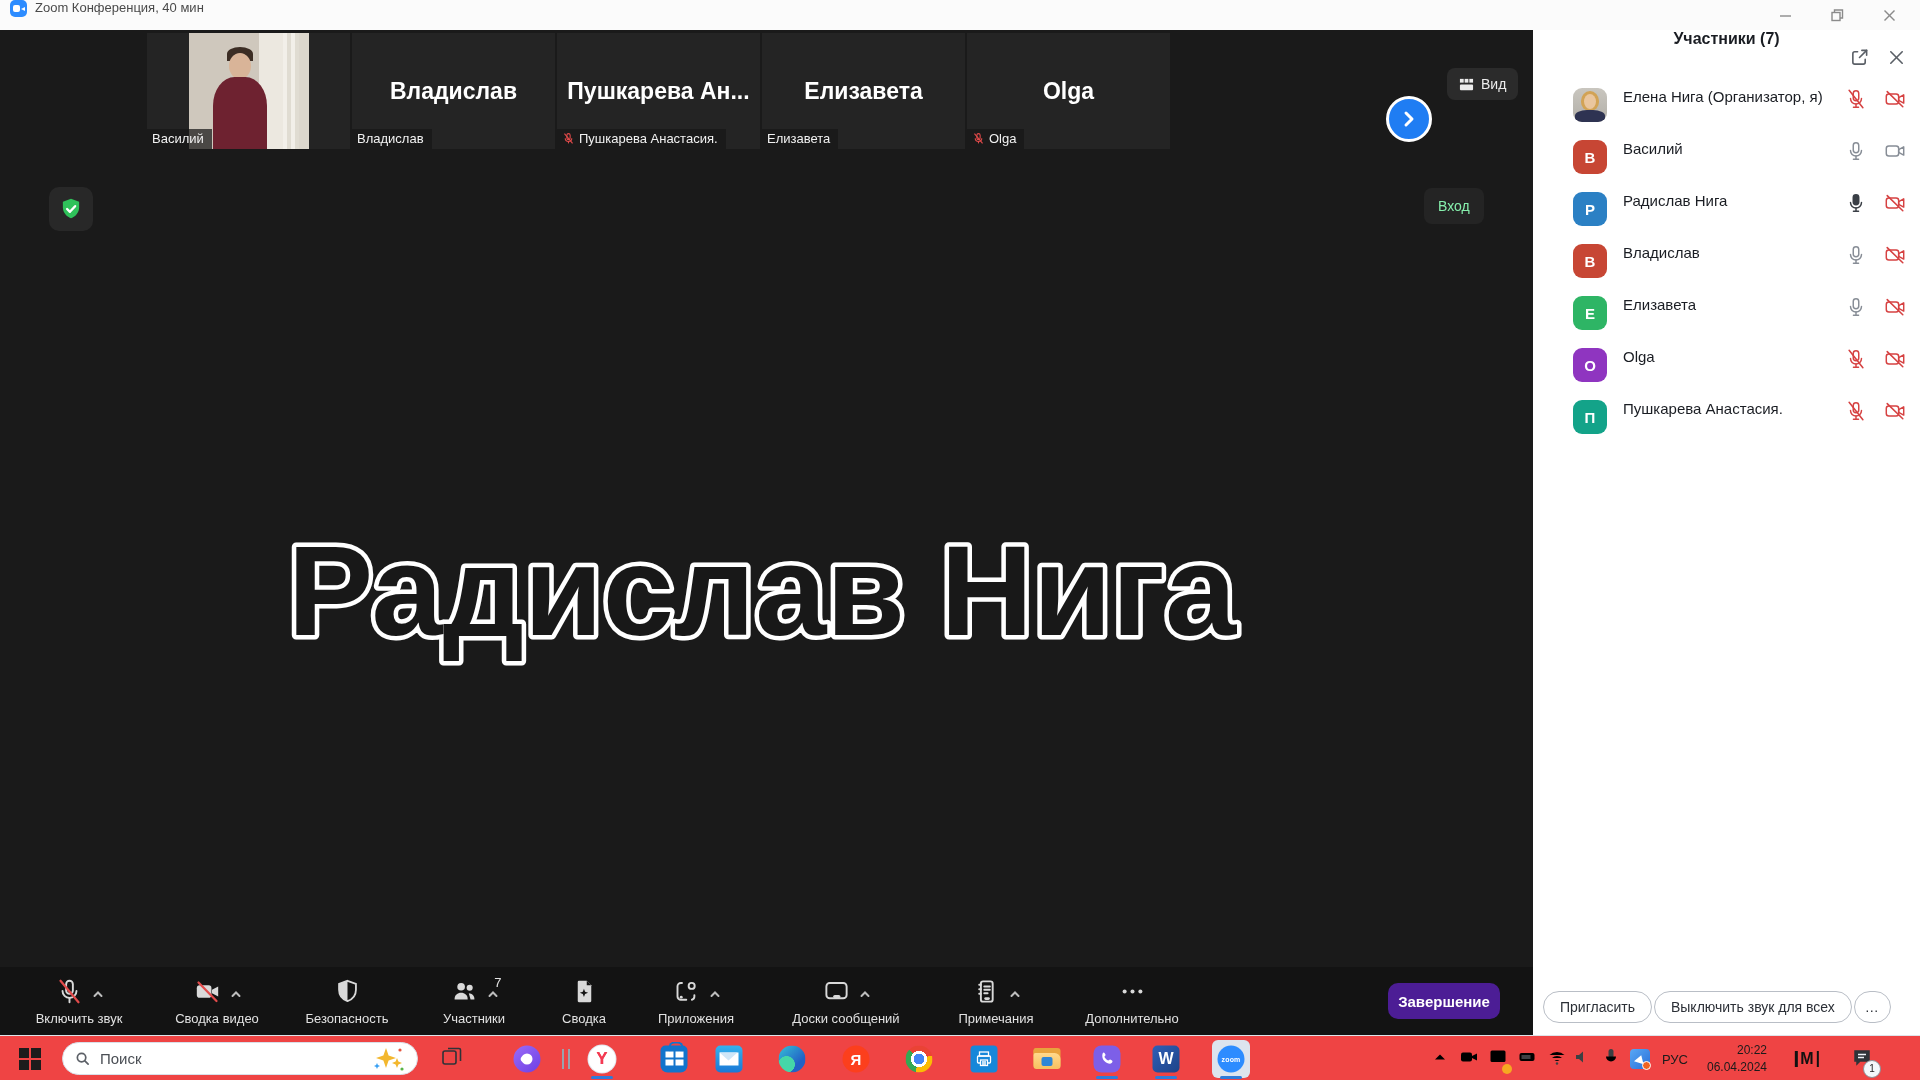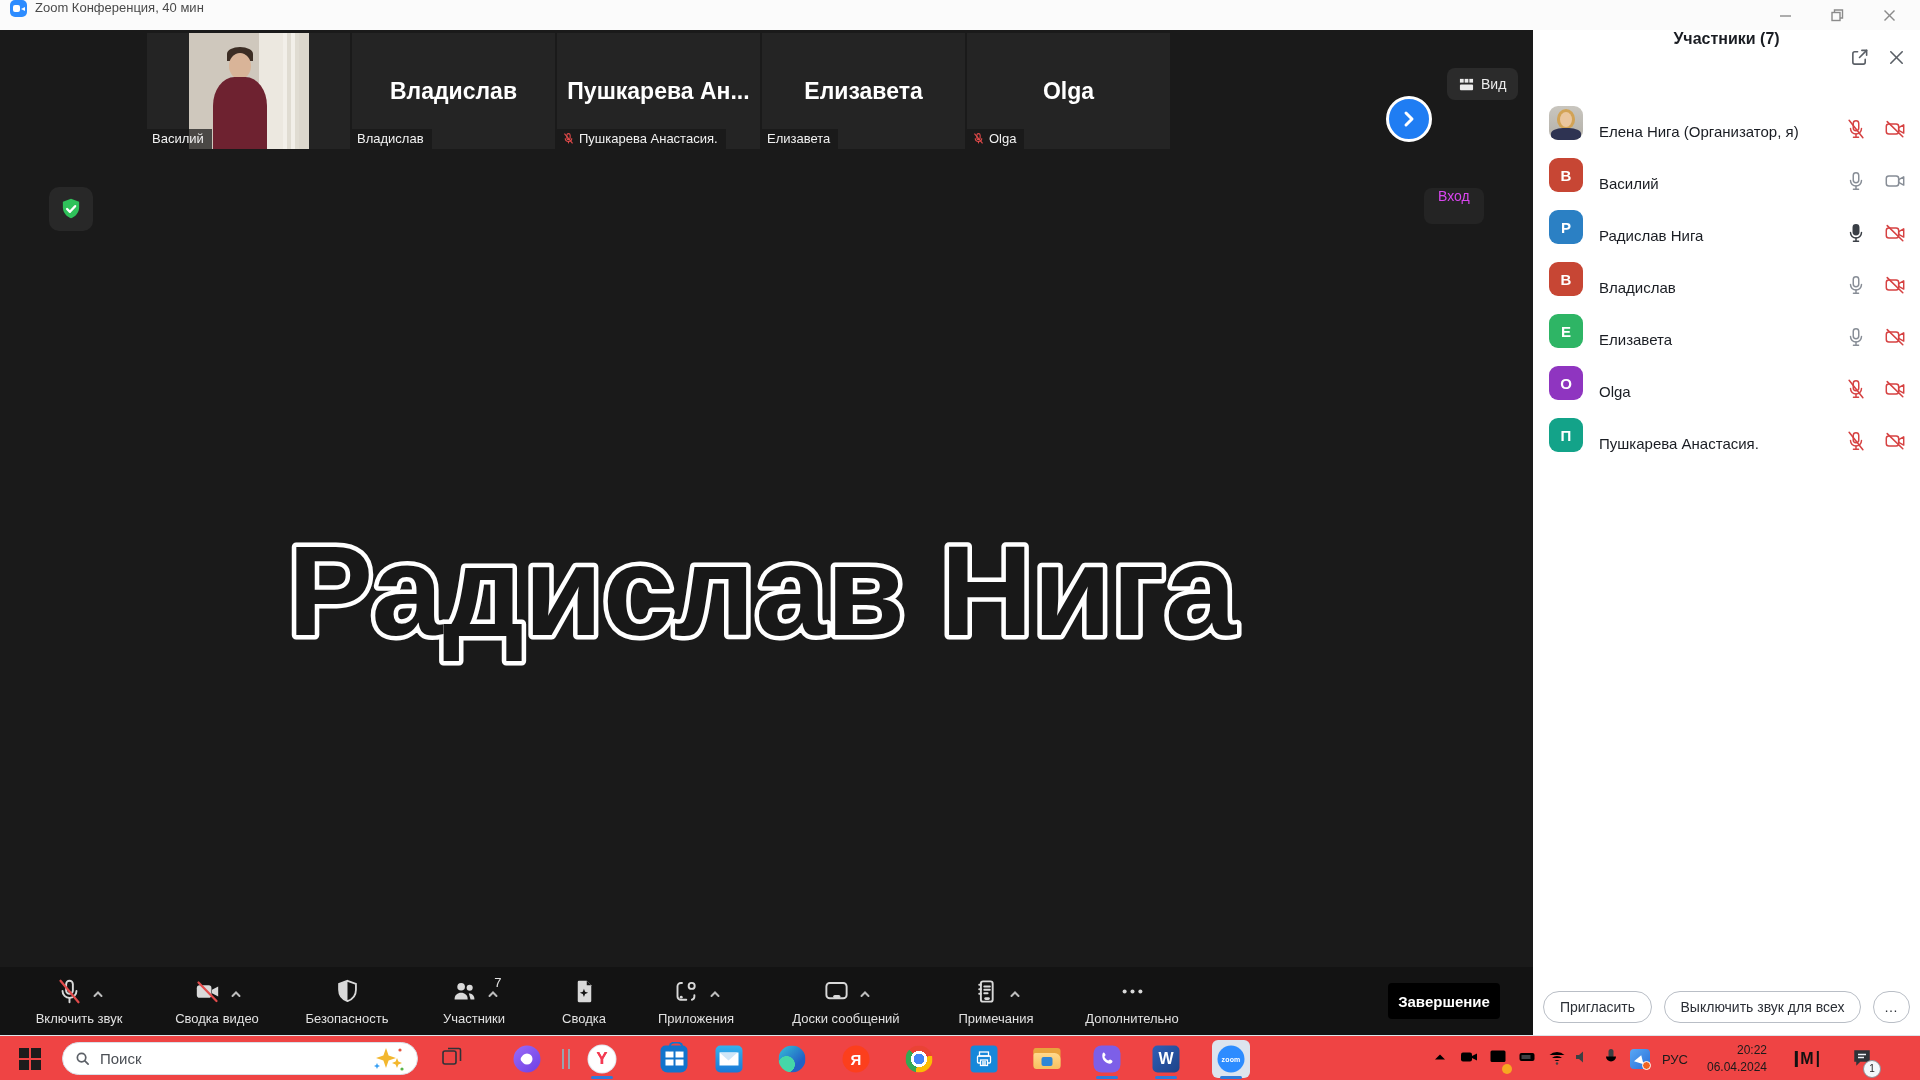--- a/index.html
+++ b/index.html
@@ -36,21 +36,21 @@
   .art-video .curtain{position:absolute;right:10px;top:0;width:16px;height:116px;background:repeating-linear-gradient(90deg,#f2efe9 0 4px,#e0dcd2 4px 8px);}
   .art-video .head{position:absolute;left:40px;top:20px;width:22px;height:26px;border-radius:50%;background:#d9b498;}
   .art-video .hairm{position:absolute;left:38px;top:14px;width:26px;height:14px;border-radius:50% 50% 0 0;background:#3c2d24;}
   .art-video .bodym{position:absolute;left:24px;top:44px;width:54px;height:72px;border-radius:40% 40% 0 0;background:#6e2230;}
 
   .next-btn{position:absolute;left:1386px;top:66px;width:46px;height:46px;border-radius:50%;background:#1f7df3;border:3px solid #fff;box-sizing:border-box;display:flex;align-items:center;justify-content:center;}
   .next-btn svg{width:18px;height:18px;stroke:#fff;stroke-width:3;fill:none;stroke-linecap:round;stroke-linejoin:round;}
 
   .view-btn{position:absolute;left:1447px;top:38px;height:32px;padding:0 12px;border-radius:8px;background:#2b2b2b;display:flex;align-items:center;gap:7px;color:#ececec;font-size:14px;}
   .view-btn svg{width:15px;height:15px;fill:#ececec;}
-  .entry-chip{position:absolute;left:1424px;top:158px;height:36px;padding:0 14px;border-radius:8px;background:#242424;display:flex;align-items:flex-start;color:#d946ef;font-size:14px;}
+  .entry-chip{position:absolute;left:1424px;top:158px;height:36px;padding:0 14px;border-radius:8px;background:#242424;display:flex;align-items:center;color:#86efac;font-size:14px;}
   .shield-chip{position:absolute;left:49px;top:157px;width:44px;height:44px;border-radius:10px;background:#282828;display:flex;align-items:center;justify-content:center;}
   .shield-chip svg{width:26px;height:26px;}
 
   
   .banner{position:absolute;left:540px;top:172px;width:446px;height:54px;border-radius:10px;background:#1f1f1f;box-shadow:0 2px 10px rgba(0,0,0,.45);display:flex;align-items:center;padding:0 18px;box-sizing:border-box;gap:16px;}
   .banner-text{color:#f2f2f2;font-size:16px;white-space:nowrap;}
   .banner-btn{height:34px;border:none;border-radius:17px;background:#2a7cf7;color:#fff;font-weight:bold;font-size:15px;padding:0 16px;font-family:inherit;white-space:nowrap;}
   .banner-close{margin-left:4px;color:#e3e3e3;font-size:17px;line-height:1;}
 
   
@@ -65,46 +65,46 @@
   .tb-chev{width:10px;height:10px;}
   .tb-chev svg{width:10px;height:10px;stroke:#bdbdbd;stroke-width:2;fill:none;stroke-linecap:round;}
   .tb-label{white-space:nowrap;}
   .stroke-ic{stroke:#d9d9d9;stroke-width:1.7;fill:none;stroke-linecap:round;stroke-linejoin:round;}
   .fill-ic{fill:#d9d9d9;}
   .slash-red{stroke:#e14a4a;stroke-width:2;stroke-linecap:round;}
   .share-box{width:30px;height:30px;border-radius:8px;background:#2ebd59;display:flex;align-items:center;justify-content:center;}
   .share-box svg{width:16px;height:16px;stroke:#fff;stroke-width:2.4;fill:none;stroke-linecap:round;stroke-linejoin:round;}
   .share-label{color:#3fd269;}
   .pcount{position:absolute;font-size:13px;color:#e2e2e2;top:-2px;right:-4px;}
-  .end-btn{position:absolute;left:1388px;top:16px;width:112px;height:36px;border-radius:4px;background:#000000;color:#fff;font-weight:bold;font-size:15px;border:none;font-family:inherit;}
+  .end-btn{position:absolute;left:1388px;top:16px;width:112px;height:36px;border-radius:10px;background:#4c1d95;color:#fff;font-weight:bold;font-size:15px;border:none;font-family:inherit;}
 
   
   .panel{position:absolute;left:1533px;top:30px;width:387px;height:1005px;background:#fff;box-sizing:border-box;}
   .panel-header{position:relative;height:58px;display:flex;align-items:flex-start;justify-content:center;}
   .panel-title{font-size:16px;font-weight:bold;color:#1a1d23;}
   .panel-hicons{position:absolute;right:14px;top:18px;display:flex;gap:18px;}
   .panel-hicons svg{width:19px;height:19px;stroke:#5a5f66;stroke-width:1.7;fill:none;stroke-linecap:round;stroke-linejoin:round;}
-  .p-row{position:relative;height:52px;display:flex;align-items:flex-end;padding:0 14px 0 16px;}
+  .p-row{position:relative;height:52px;display:flex;align-items:flex-start;padding:0 14px 0 16px;margin-left:24px;}
   .p-avatar{width:34px;height:34px;border-radius:9px;display:flex;align-items:center;justify-content:center;color:#fff;font-weight:bold;font-size:15px;flex:0 0 34px;overflow:hidden;position:relative;}
   .p-avatar.photo{background:linear-gradient(#c9c6bf,#b2afa8);}
   .p-avatar.photo .hair{position:absolute;left:8px;top:3px;width:18px;height:20px;border-radius:50% 50% 45% 45%;background:#d2a355;}
   .p-avatar.photo .face{position:absolute;left:11px;top:6px;width:12px;height:15px;border-radius:50%;background:#eac69e;}
   .p-avatar.photo .body{position:absolute;left:2px;top:22px;width:30px;height:14px;border-radius:40% 40% 0 0;background:#2e3352;}
   .p-name{margin-left:16px;font-size:15px;color:#1a1d23;white-space:nowrap;overflow:hidden;flex:1;}
   .p-icons{display:flex;gap:17px;align-items:center;}
   .ic{width:22px;height:22px;display:inline-flex;}
   .ic svg{width:22px;height:22px;}
   .ic .body,.ic .arc,.ic .stand,.ic .cam-body,.ic .cam-lens{fill:none;stroke:currentColor;stroke-width:1.6;stroke-linecap:round;stroke-linejoin:round;}
   .ic .slash{stroke:currentColor;stroke-width:1.7;stroke-linecap:round;display:none;}
   .ic.mic-on,.ic.cam-on{color:#878d96;}
   .ic.mic-off,.ic.cam-off{color:#d64242;}
   .ic.mic-off .slash,.ic.cam-off .slash{display:block;}
   .ic.mic-active{color:#3a3f46;}
   .ic.mic-active .body{fill:#3a3f46;}
-  .panel-footer{position:absolute;left:0;bottom:12px;width:100%;display:flex;gap:10px;padding:0 10px;box-sizing:border-box;align-items:center;justify-content:space-between;}
+  .panel-footer{position:absolute;left:0;bottom:12px;width:100%;display:flex;gap:2px;padding:0 10px;box-sizing:border-box;align-items:center;}
   .pf-btn{height:32px;border-radius:16px;border:1px solid #b9bec6;background:#fff;color:#2b2f36;font-size:14px;font-family:inherit;padding:0 16px;white-space:nowrap;}
   .pf-more{padding:0 10px;letter-spacing:1px;}
 
   
   .taskbar{position:absolute;left:0;top:1035px;width:1920px;height:45px;background:#ef4444;border-top:1px solid #dfe4ea;}
   .tb-slot{position:absolute;top:50%;transform:translate(-50%,-50%);}
   .start-logo{display:grid;grid-template-columns:10px 10px;grid-gap:2px;}
   .start-logo i{width:10px;height:10px;background:#1c1c1c;}
   .search-box{position:absolute;left:62px;top:6px;width:356px;height:33px;background:#fff;border:1px solid #d9dfe8;border-radius:17px;display:flex;align-items:center;padding:0 12px;box-sizing:border-box;gap:10px;}
   .search-box .mag{width:15px;height:15px;stroke:#5c6067;stroke-width:1.8;fill:none;stroke-linecap:round;}

